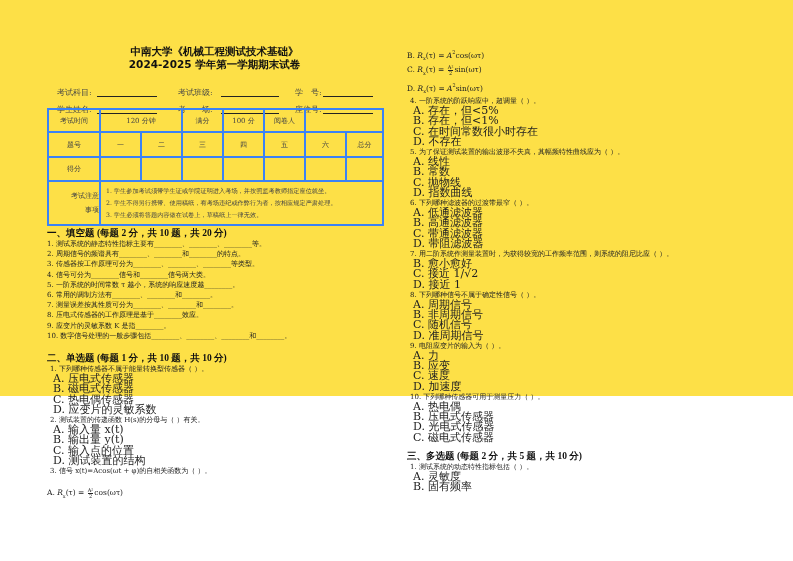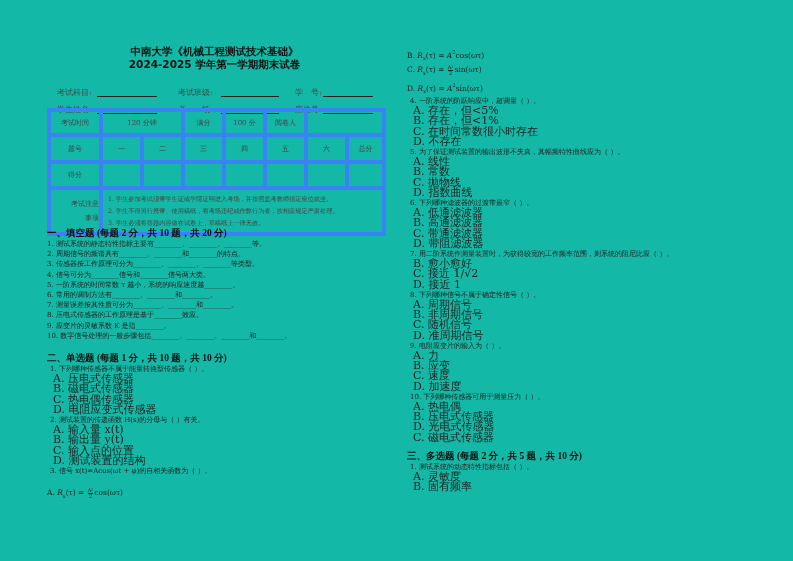--- a/index.html
+++ b/index.html
@@ -1,33 +1,33 @@
 <!DOCTYPE html>
 <html><head>
 <meta charset="utf-8">
 <style>
   html, body { margin: 0; padding: 0; background: #ffffff; }
   body { width: 793px; height: 561px; position: relative; overflow: hidden;
          font-family: "DejaVu Serif", "Liberation Serif", serif; color: #111; }
-  .page { position: absolute; left: 0; top: 0; width: 793px; height: 561px; background: #14b8a6; }
+  .page { position: absolute; left: 0; top: 0; width: 793px; height: 396px; background: #fde047; }
   .col { position: absolute; }
   .left { left: 47px; top: 45px; width: 335px; }
   .right { left: 407px; top: 47px; width: 340px; }
 
   .title { text-align: center; font-weight: bold; font-size: 10.5px; line-height: 13px;
            font-family: "DejaVu Sans", "Liberation Sans", sans-serif; }
   .title.t1 { margin-left: 0px; }
 
   .info-row { position: relative; height: 17px; font-size: 8px; color: #444; }
   .info-row span { position: absolute; top: 4px; }
   .uline { position: absolute; top: 13px; height: 0; border-bottom: 1px solid #222; }
 
   table.grid { position: absolute; left: 47px; top: 108px; width: 335px; border-collapse: collapse;
                font-size: 7px; color: #444; table-layout: fixed; }
-  table.grid td { border: 4px solid #3b82f6; text-align: center; vertical-align: middle; padding: 0; }
+  table.grid td { border: 2px solid #3b82f6; text-align: center; vertical-align: middle; padding: 0; }
   table.grid tr.r1 td { height: 21px; }
   table.grid tr.r2 td { height: 23px; }
   table.grid tr.r3 td { height: 22px; }
   table.grid tr.r4 td { height: 42px; text-align: right; }
   .notes { text-align: left !important; padding-left: 5px !important; font-size: 6.2px; line-height: 12px; color: #444; }
   .notes div { white-space: nowrap; }
 
   .sec { font-weight: bold; font-size: 9.5px; line-height: 12px; font-family: Liberation Serif, serif; white-space: nowrap; }
   .q { font-size: 7px; line-height: 10.2px; white-space: nowrap; color: #222; }
   .opt { font-size: 11px; line-height: 10.2px; padding-left: 6px; white-space: nowrap; color: #222; }
@@ -134,21 +134,21 @@
     <div class="q">9. 应变片的灵敏系数  K  是指________。</div>
     <div class="q">10. 数字信号处理的一般步骤包括________、________、________和________。</div>
   </div>
 
   <div class="col" style="left:47px; top:352px; width:340px;">
     <div class="sec">二、单选题 (每题 1 分，共 10 题，共 10 分)</div>
     <div class="q qi">1. 下列哪种传感器不属于能量转换型传感器（ ）。</div>
     <div class="opt">A. 压电式传感器</div>
     <div class="opt">B. 磁电式传感器</div>
     <div class="opt">C. 热电偶传感器</div>
-    <div class="opt">D. 电阻应变式传感器</div>
+    <div class="opt">D. 应变片的灵敏系数</div>
     <div class="q qi">2. 测试装置的传递函数  H(s)的分母与（ ）有关。</div>
     <div class="opt">A. 输入量  x(t)</div>
     <div class="opt">B. 输出量  y(t)</div>
     <div class="opt">C. 输入点的位置</div>
     <div class="opt">D. 测试装置的结构</div>
     <div class="q qi">3. 信号  x(t)=Acos(ωt + φ)的自相关函数为（ ）。</div>
     <div class="q math" style="margin-top:12px;">
       <span>A. </span><i>R</i><sub>x</sub><span>(τ) = </span><span class="frac"><span class="num">A²</span><span>2</span></span><span>cos(ωτ)</span>
     </div>
   </div>

